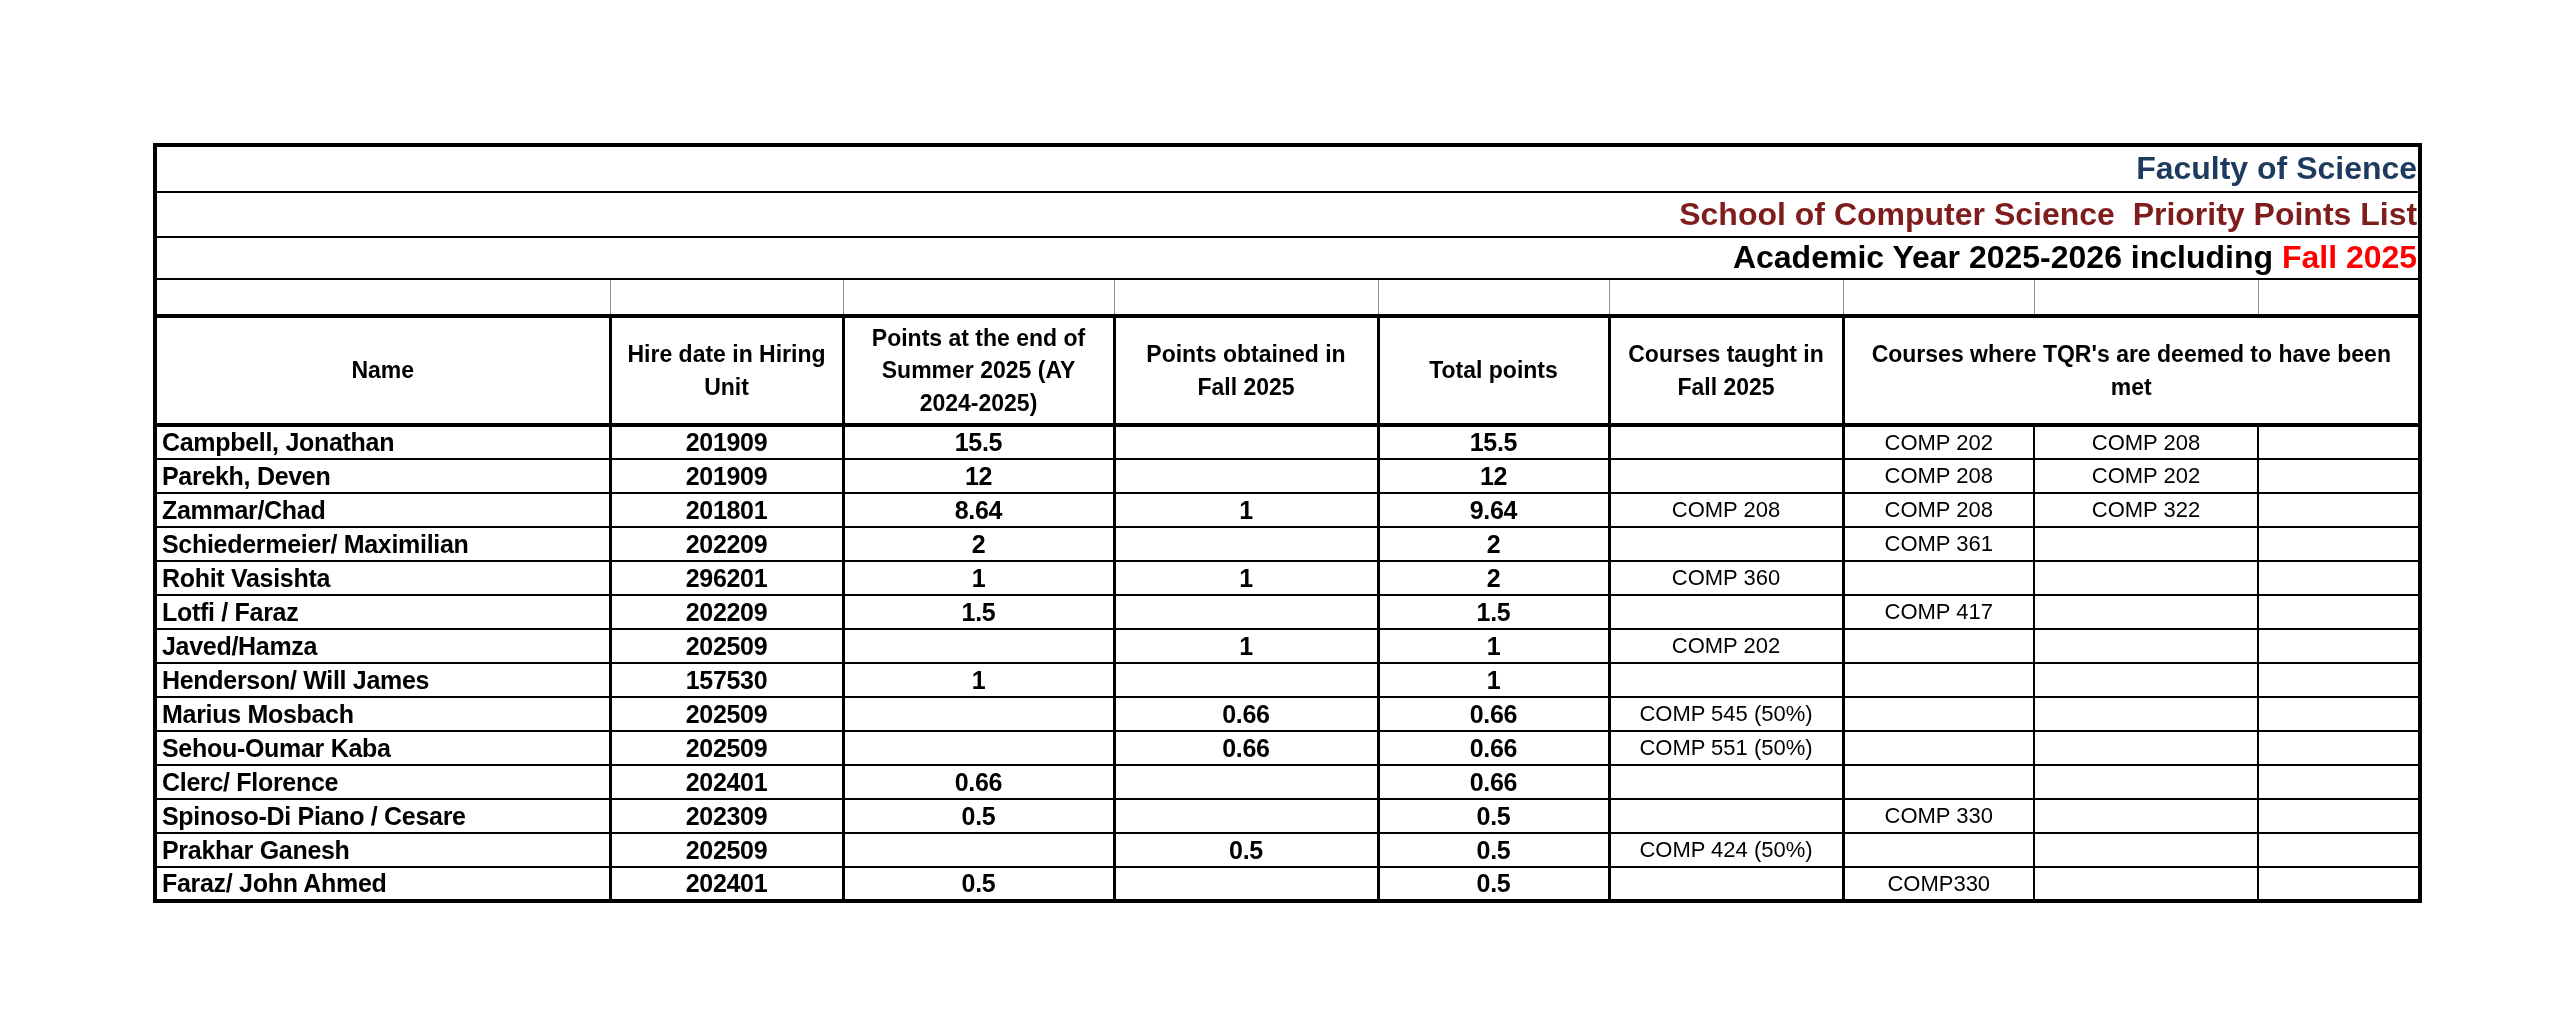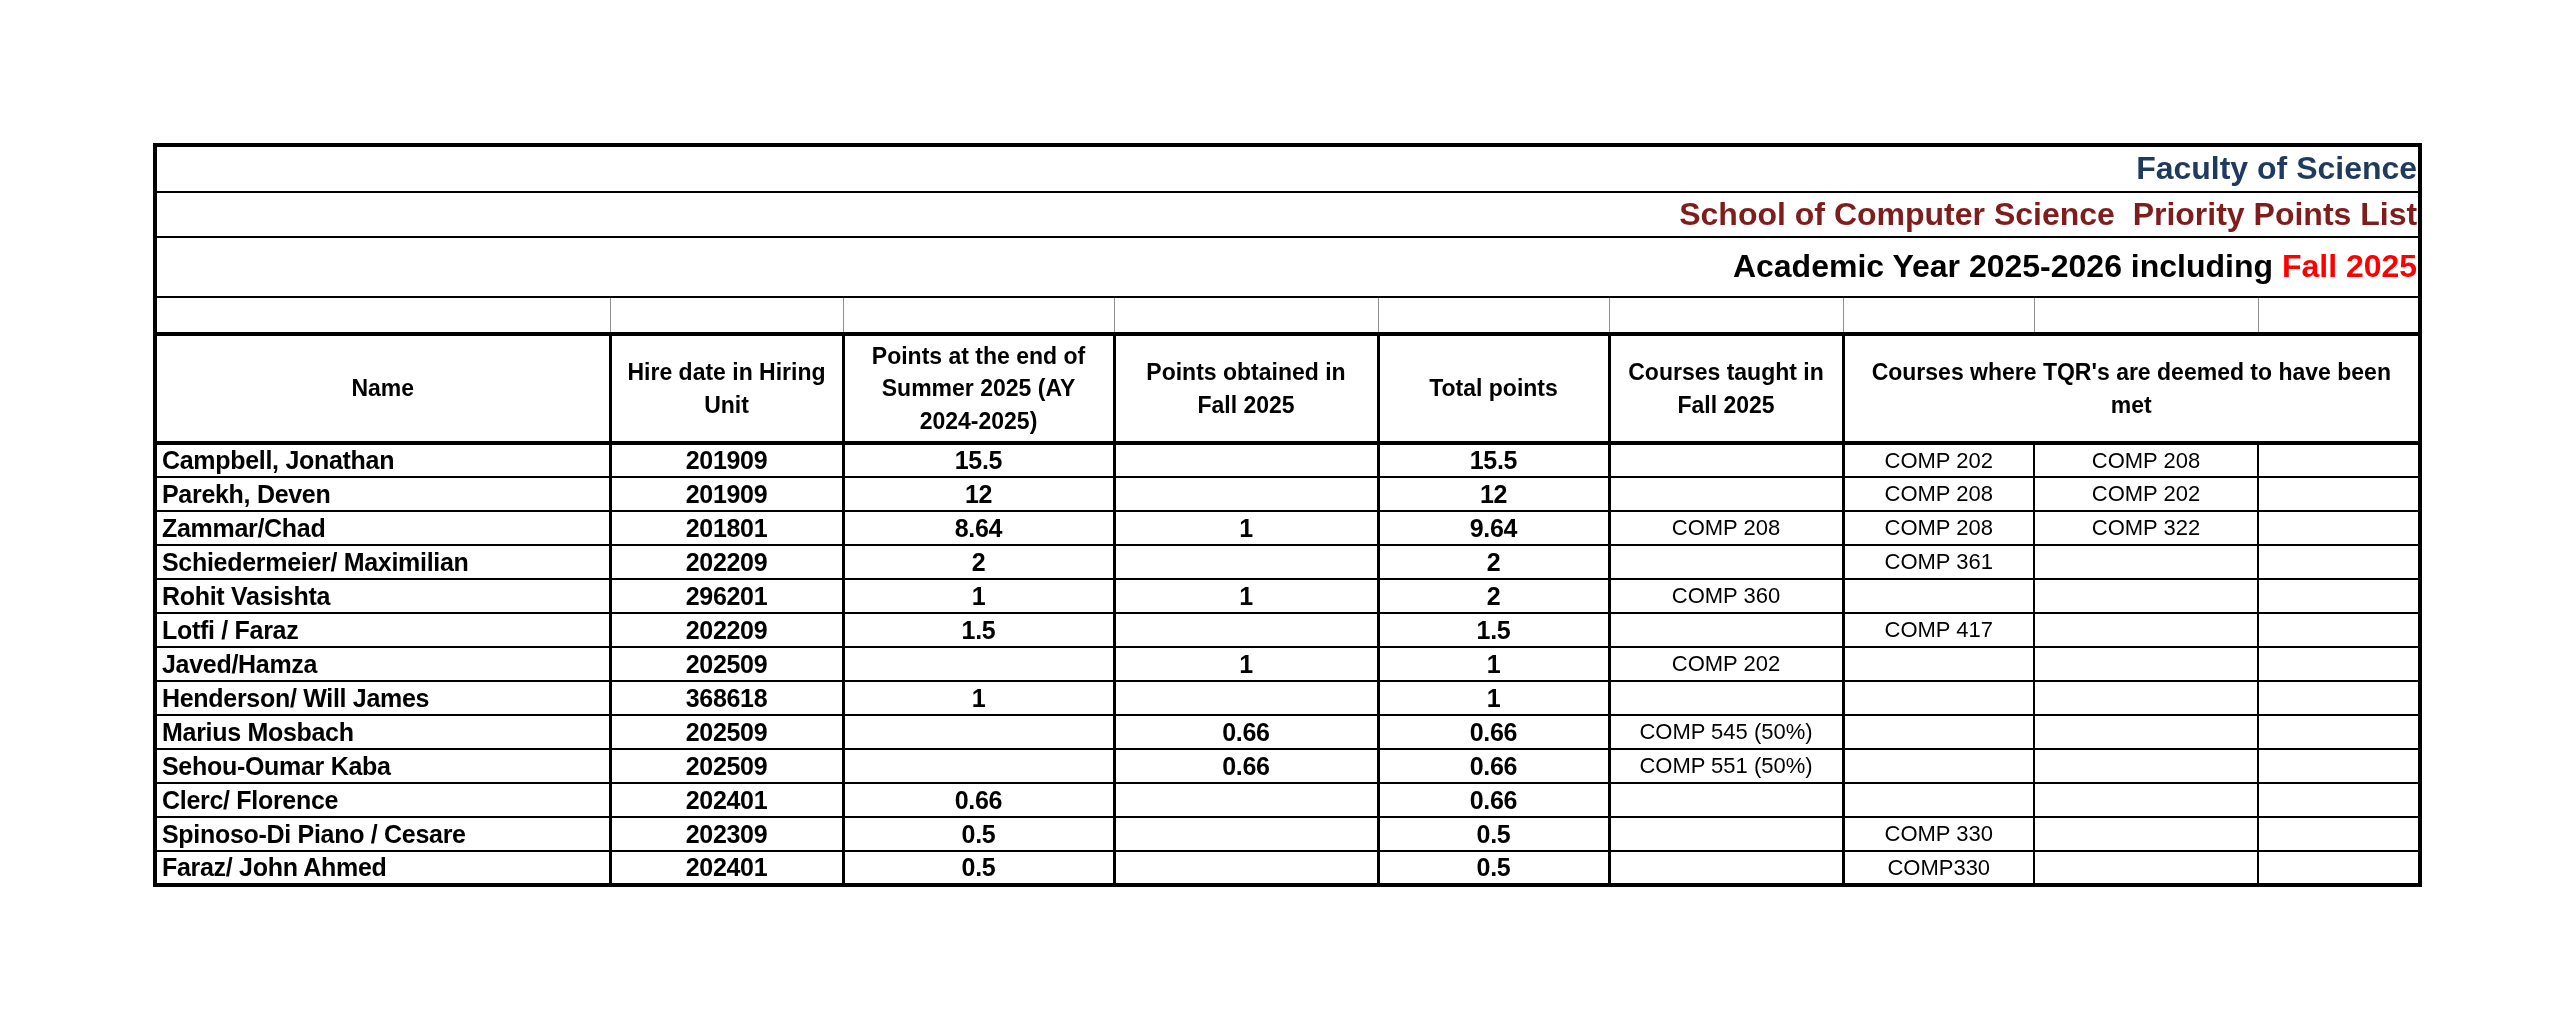--- a/index.html
+++ b/index.html
@@ -33,21 +33,21 @@
   tr.title-row td {
     text-align: right;
     font-weight: 700;
     font-size: 32px;
     white-space: pre;
     border-bottom: 2px solid #000;
     line-height: 1.1;
   }
   tr.title-row.r1 td { height: 47px; color: #1f3a5f; }
   tr.title-row.r2 td { height: 45px; color: #7f1d1d; }
-  tr.title-row.r3 td { height: 60px; color: #000000; }
+  tr.title-row.r3 td { height: 42px; color: #000000; }
   tr.title-row.r3 .hl-red { color: #ff0000; }
   
   tr.spacer-row td {
     height: 37px;
     border-right: 1px solid #8f8f8f;
     border-bottom: 4px solid #000;
   }
   tr.spacer-row td:last-child { border-right: none; }
   
   tr.header-row td {
@@ -211,21 +211,21 @@
         <td class="num c3"></td>
         <td class="num c4">1</td>
         <td class="num c5">1</td>
         <td class="course c6">COMP 202</td>
         <td class="course c7"></td>
         <td class="course c8"></td>
         <td class="course c9"></td>
       </tr>
       <tr>
         <td class="name c1">Henderson/ Will James</td>
-        <td class="num c2">368618</td>
+        <td class="num c2">157530</td>
         <td class="num c3">1</td>
         <td class="num c4"></td>
         <td class="num c5">1</td>
         <td class="course c6"></td>
         <td class="course c7"></td>
         <td class="course c8"></td>
         <td class="course c9"></td>
       </tr>
       <tr>
         <td class="name c1">Marius Mosbach</td>
@@ -261,20 +261,31 @@
         <td class="course c9"></td>
       </tr>
       <tr>
         <td class="name c1">Spinoso-Di Piano / Cesare</td>
         <td class="num c2">202309</td>
         <td class="num c3">0.5</td>
         <td class="num c4"></td>
         <td class="num c5">0.5</td>
         <td class="course c6"></td>
         <td class="course c7">COMP 330</td>
+        <td class="course c8"></td>
+        <td class="course c9"></td>
+      </tr>
+      <tr>
+        <td class="name c1">Prakhar Ganesh</td>
+        <td class="num c2">202509</td>
+        <td class="num c3"></td>
+        <td class="num c4">0.5</td>
+        <td class="num c5">0.5</td>
+        <td class="course c6">COMP 424 (50%)</td>
+        <td class="course c7"></td>
         <td class="course c8"></td>
         <td class="course c9"></td>
       </tr>
       <tr>
         <td class="name c1">Faraz/ John Ahmed</td>
         <td class="num c2">202401</td>
         <td class="num c3">0.5</td>
         <td class="num c4"></td>
         <td class="num c5">0.5</td>
         <td class="course c6"></td>

